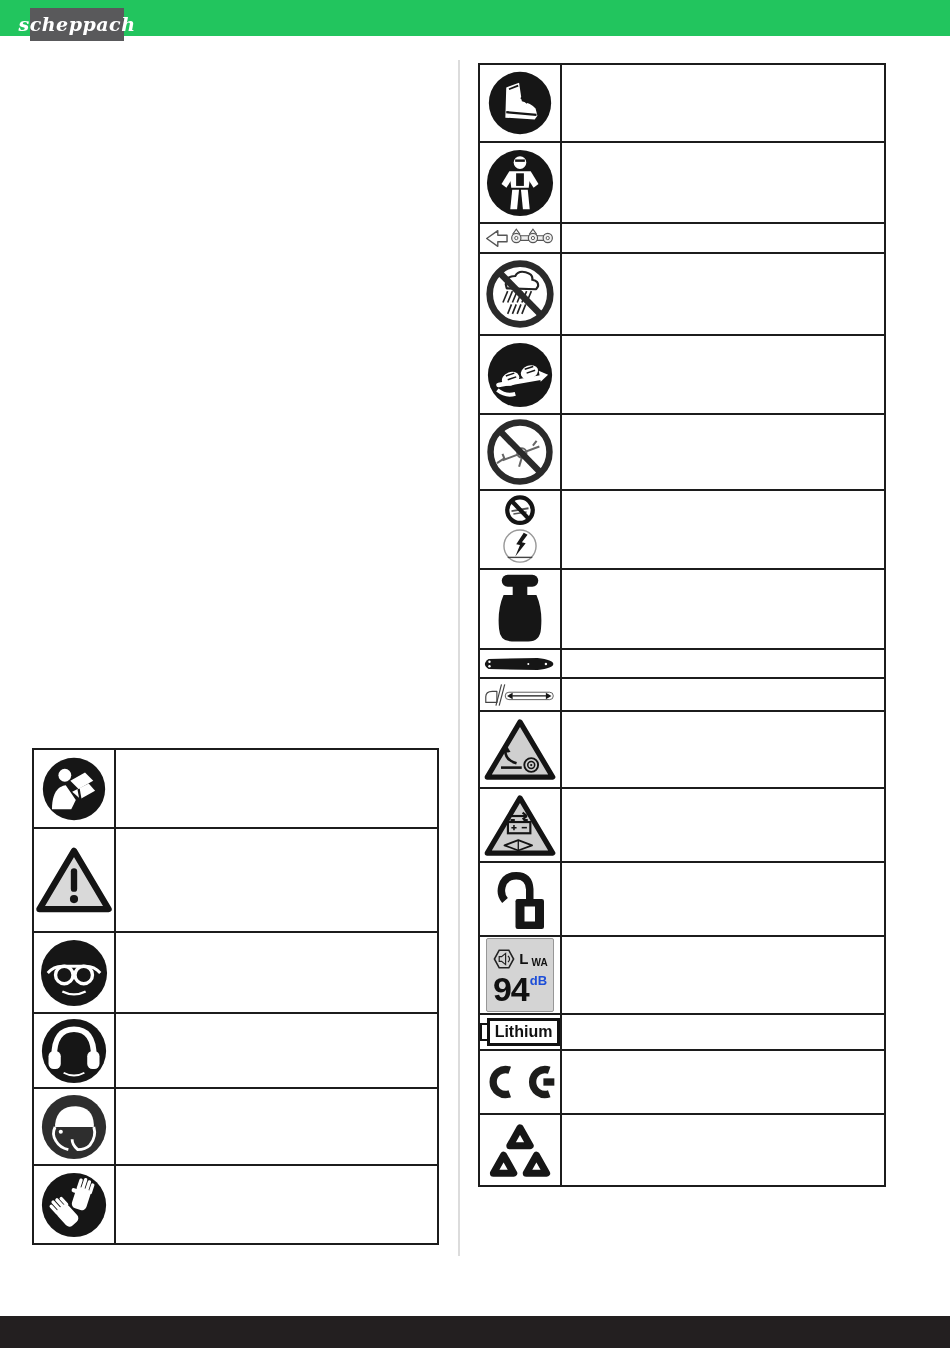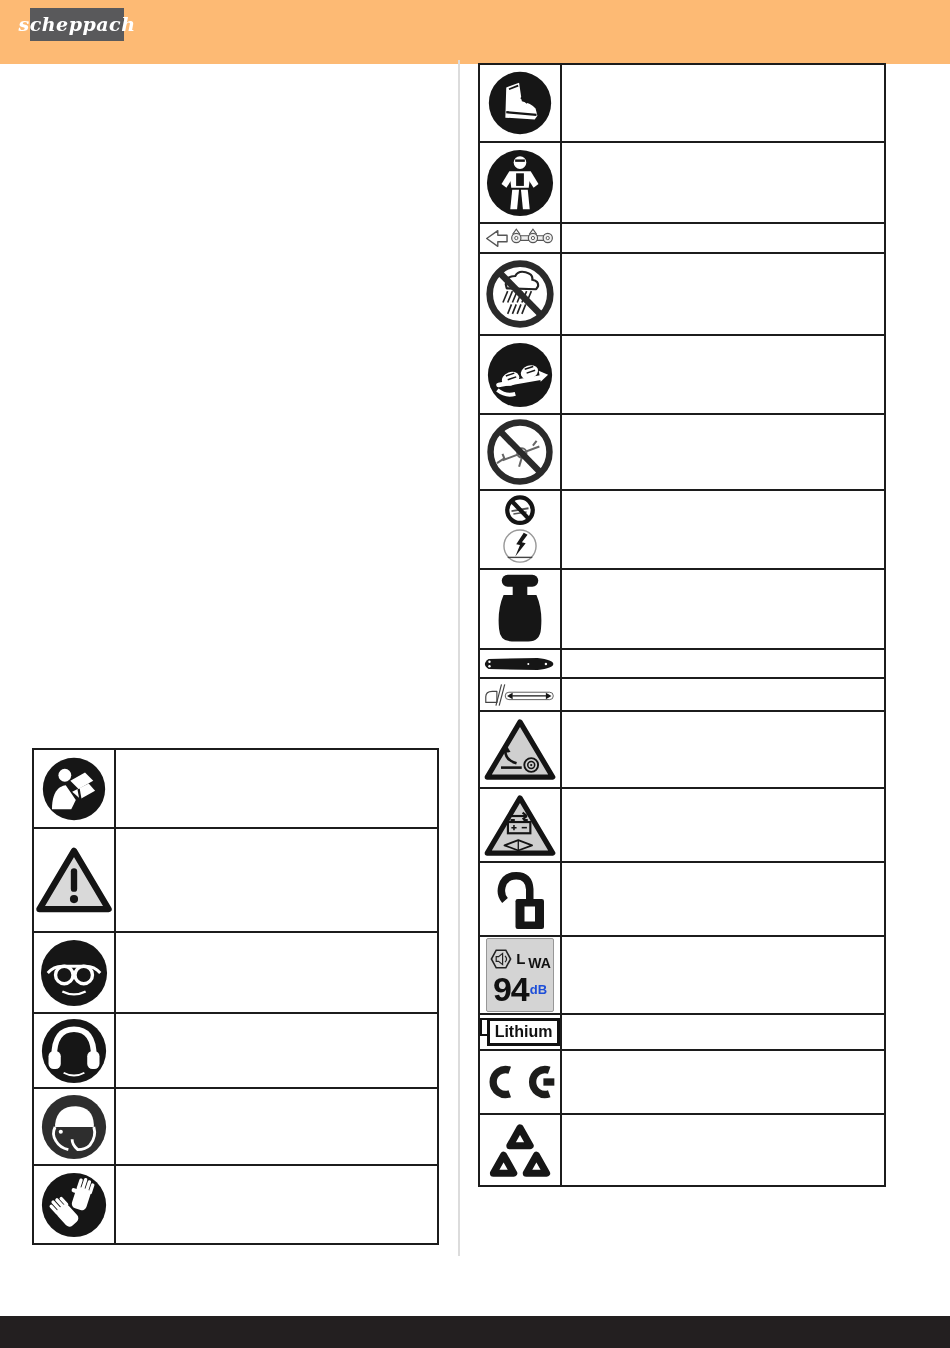--- a/index.html
+++ b/index.html
@@ -1,18 +1,18 @@
 <!DOCTYPE html>
 <html><head>
 <meta charset="utf-8">
 <style>
   html,body{margin:0;padding:0;background:#fff;font-family:"Liberation Sans",sans-serif;}
   .page{position:relative;width:950px;height:1348px;background:#ffffff;overflow:hidden;}
 
-  .topbar{position:absolute;left:0;top:0;width:950px;height:64px;background:#fdba74;}
+  .topbar{position:absolute;left:0;top:0;width:950px;height:36px;background:#22c55e;}
   .logo-box{position:absolute;left:30px;top:8px;width:94px;height:33px;background:#59595b;
             display:flex;align-items:center;justify-content:center;}
   .logo-text{color:#ffffff;font-size:19px;font-weight:700;font-style:italic;letter-spacing:0.5px;
              font-family:"DejaVu Serif",serif;line-height:1;}
 
   .divider{position:absolute;left:458px;top:60px;width:2px;height:1196px;background:#dcdcdc;}
 
   table.symtab{border-collapse:collapse;table-layout:fixed;position:absolute;background:#fff;}
   table.symtab td{border:2px solid #1c1c1c;padding:0;vertical-align:middle;}
   td.icon-cell{width:80px;text-align:center;}
@@ -22,27 +22,27 @@
   #left-table{left:32px;top:748px;width:407px;}
   #right-table{left:478px;top:63px;width:408px;}
 
   .footer{position:absolute;left:0;top:1316px;width:950px;height:32px;background:#231f20;}
 
   
   .lwa-box{width:66px;height:72px;background:#d4d4d4;border:1px solid #979797;border-radius:2px;
            display:flex;flex-direction:column;align-items:center;justify-content:center;}
   .lwa-top{display:flex;align-items:center;gap:3px;height:26px;}
   .lwa-L{font-size:15px;font-weight:700;color:#111;line-height:1;}
-  .lwa-sub{font-size:14px;font-weight:700;color:#111;position:relative;top:4px;}
-  .lwa-bottom{display:flex;align-items:center;line-height:1;margin-top:2px;}
+  .lwa-sub{font-size:10px;font-weight:700;color:#111;position:relative;top:4px;}
+  .lwa-bottom{display:flex;align-items:flex-start;line-height:1;margin-top:2px;}
   .db-value{font-size:34px;font-weight:700;color:#111;letter-spacing:-1px;line-height:0.9;}
   .db-unit{font-size:13px;font-weight:700;color:#1d4ed8;margin-left:1px;}
 
   
-  .li-batt{display:flex;align-items:flex-start;}
+  .li-batt{display:flex;align-items:center;}
   .li-term{width:5px;height:14px;border:2px solid #111;border-right:none;background:#fff;}
   .li-body{border:3px solid #111;background:#fff;padding:1px 5px 2px 5px;
            font-size:16px;font-weight:700;color:#111;line-height:1.2;}
 </style>
 </head>
 <body>
 
 <div class="page">
 
   <div class="topbar">

